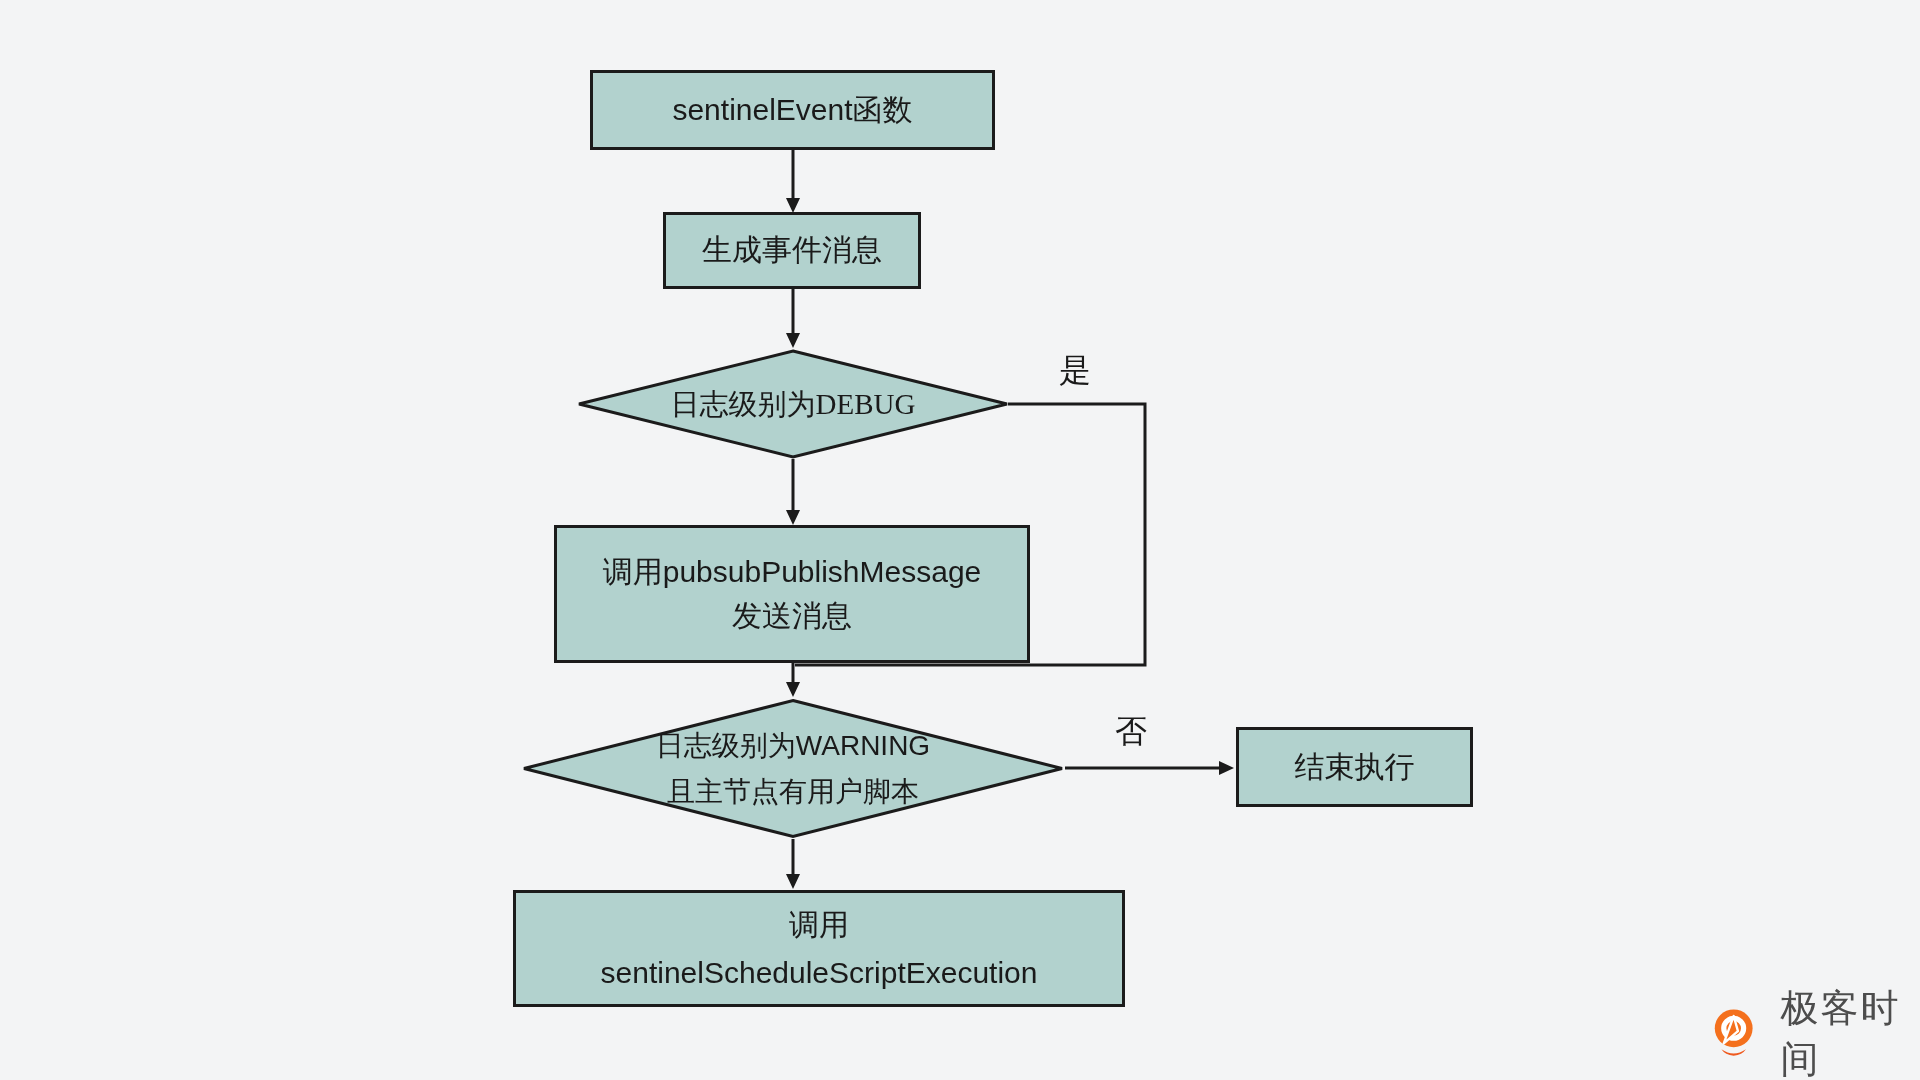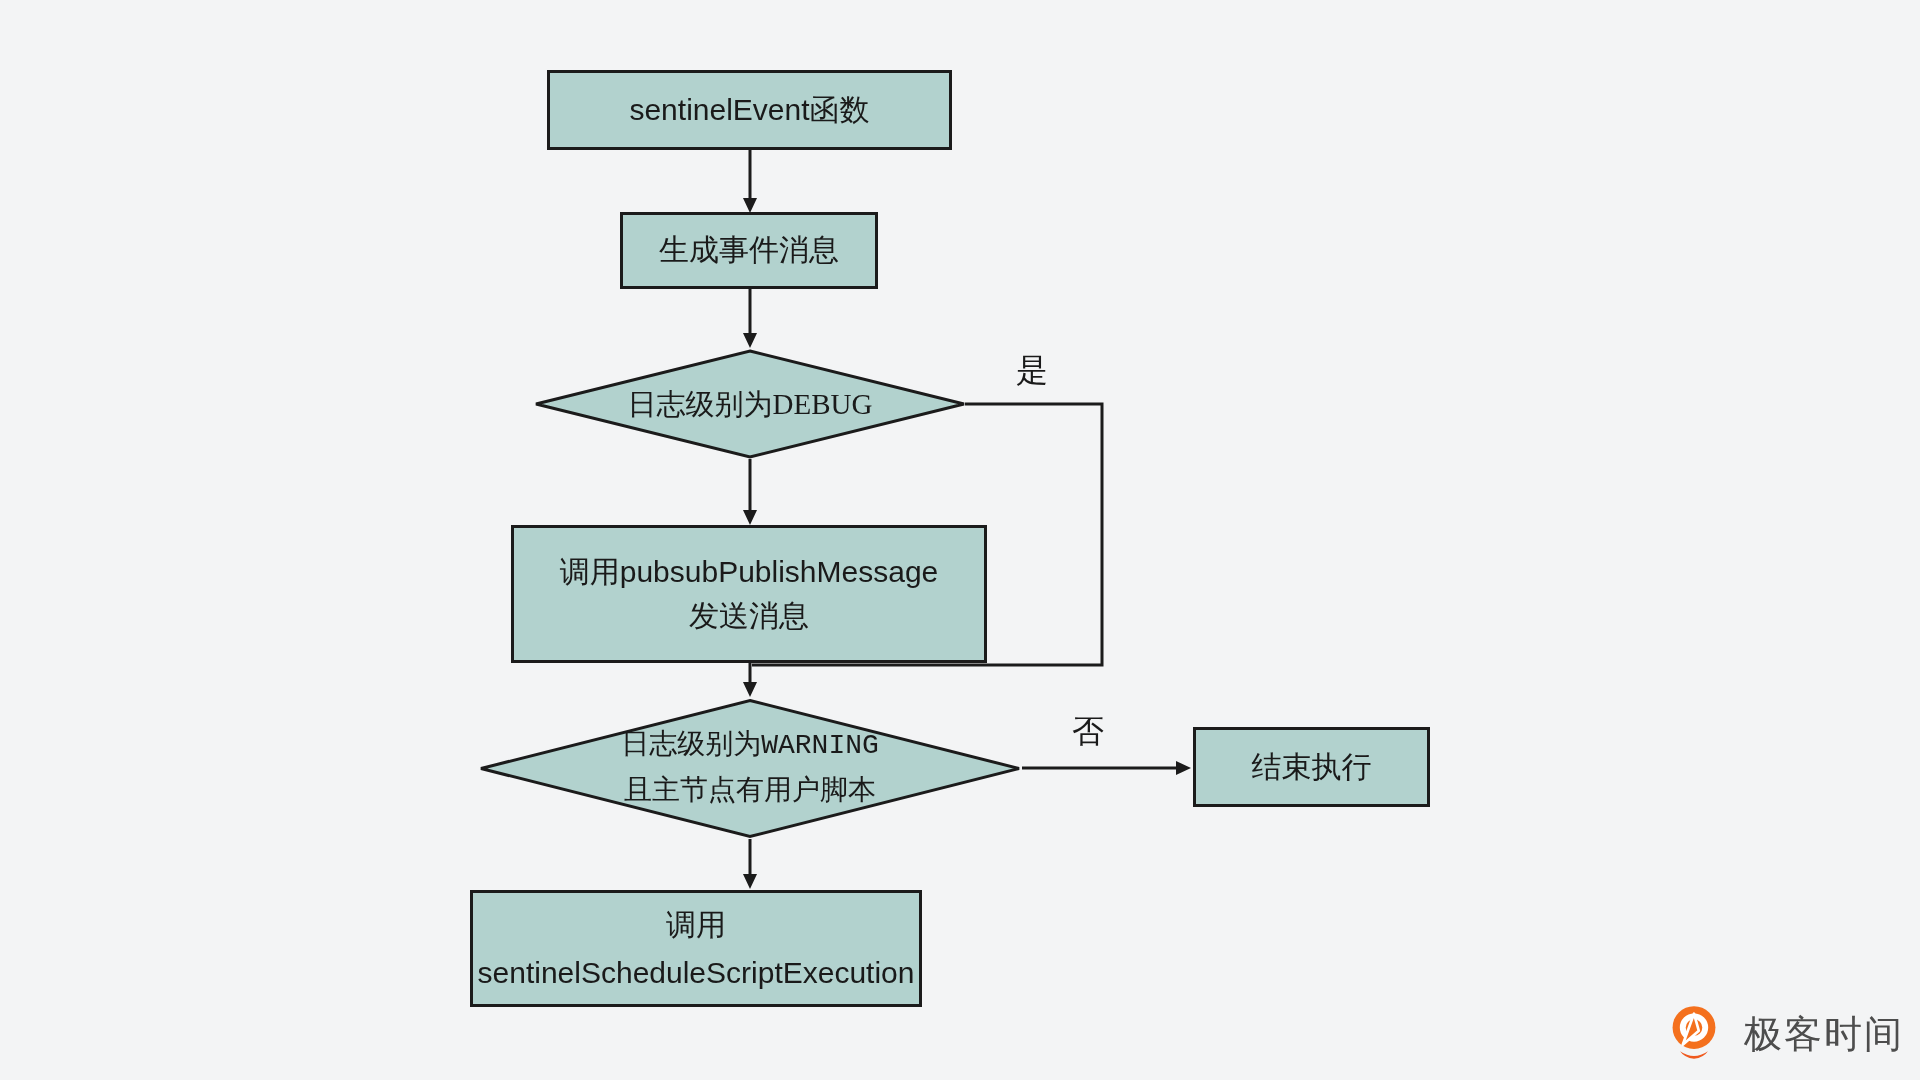--- a/index.html
+++ b/index.html
@@ -12,21 +12,21 @@
     --brand-text:#4d4d4d;
   }
   *{margin:0;padding:0;box-sizing:border-box;}
   html,body{width:1920px;height:1080px;overflow:hidden;}
   body{
     background:var(--page-bg);
     font-family:"Liberation Sans","DejaVu Sans",sans-serif;
     color:var(--text);
     position:relative;
   }
-  #canvas{position:absolute;inset:0;}
+  #canvas{position:absolute;inset:0;margin-left:43px;}
 
   
   #edges{position:absolute;left:0;top:0;width:1920px;height:1080px;z-index:1;}
   .edge{stroke:var(--connector);stroke-width:3;fill:none;}
   .arrowhead{fill:var(--connector);stroke:none;}
 
   
   .node{position:absolute;z-index:2;display:flex;align-items:center;justify-content:center;}
   .process{
     background:var(--node-fill);
@@ -42,24 +42,24 @@
   .diamond{background:transparent;border:none;}
   .diamond-svg{position:absolute;inset:0;overflow:visible;}
   .diamond-shape{fill:var(--node-fill);stroke:var(--node-border);stroke-width:3;}
   .diamond .node-label{position:relative;z-index:1;}
 
   #n-start   {left:547px;top:70px;width:405px;height:80px;}
   #n-generate{left:620px;top:212px;width:258px;height:77px;}
   #n-debug   {left:533px;top:349px;width:434px;height:110px;font-family:Liberation Serif, serif;}
   #n-debug .node-label{font-size:29px;}
   #n-publish {left:511px;top:525px;width:476px;height:138px;}
-  #n-warning {left:478px;top:698px;width:544px;height:141px;font-family:Liberation Mono, monospace;}
+  #n-warning {left:478px;top:698px;width:544px;height:141px;}
   #n-warning .node-label{font-size:28px;line-height:1.62;}
   #n-end     {left:1193px;top:727px;width:237px;height:80px;}
-  #n-schedule{left:470px;top:890px;width:452px;height:117px;}
+  #n-schedule{left:470px;top:890px;width:612px;height:117px;}
   #n-schedule .node-label{line-height:1.6;}
 
   
   .edge-label{
     position:absolute;z-index:2;
     width:48px;height:42px;
     display:flex;align-items:center;justify-content:center;
     font-size:32px;color:var(--text);
   }
   #label-yes{left:1008px;top:350px;}

